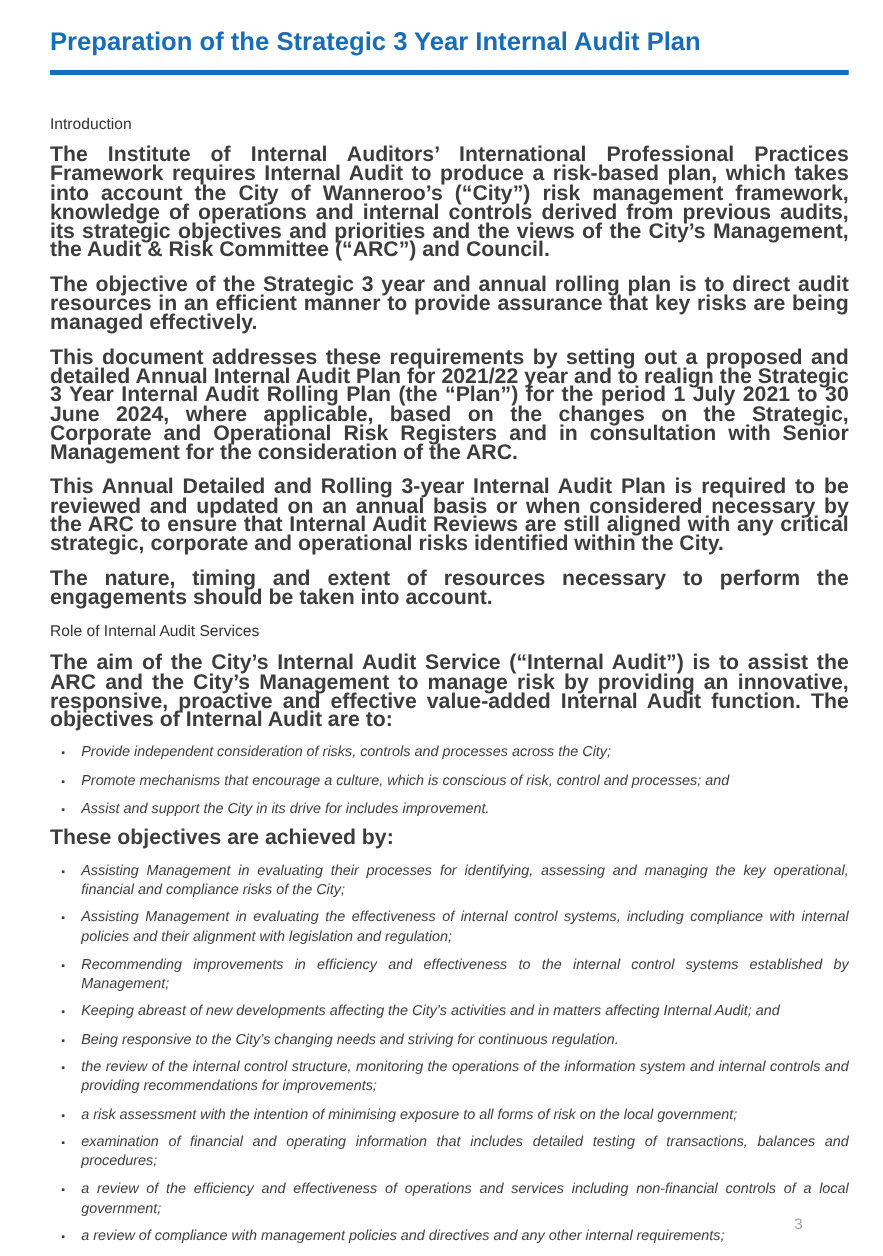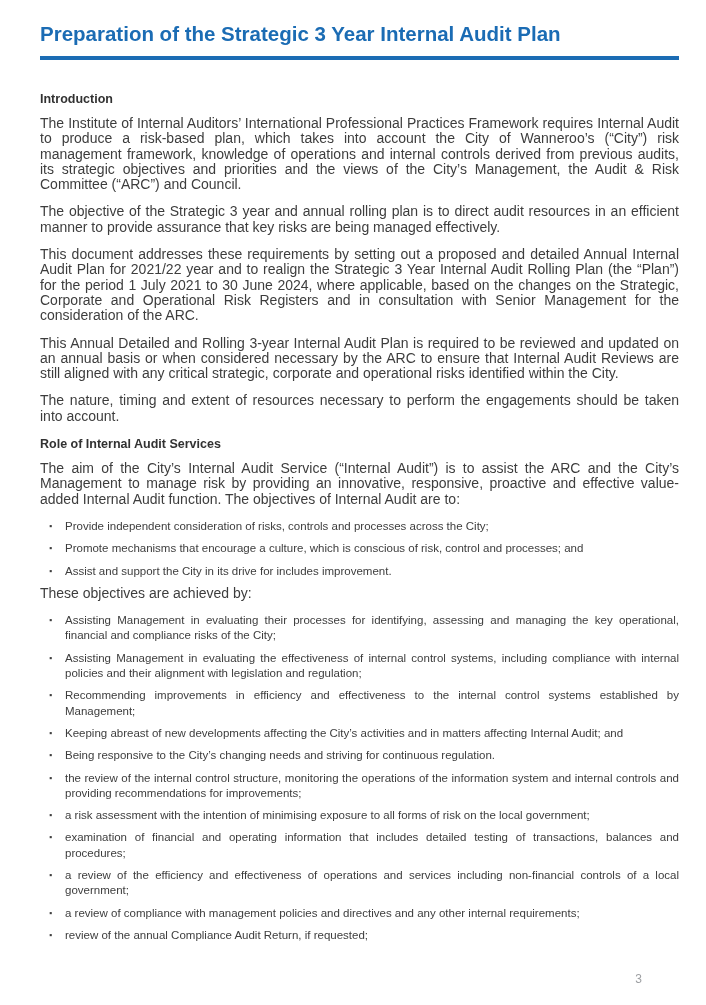--- a/index.html
+++ b/index.html
@@ -30,30 +30,31 @@
     margin: 0 0 10px 0;
     line-height: 24px;
   }
   .title-rule {
     height: 4px;
     background: #1b6cb4;
     margin: 0 0 32px 0;
   }
   .h2 {
     font-size: 12.5px;
-    font-weight: bold;
+    font-weight: normal;
     color: #323232;
     margin: 13px 0 9px 0;
     line-height: 15px;
   }
   .para {
-    font-size: 14px;
+    font-size: 17px;
     line-height: 15.3px;
     text-align: justify;
     margin: 0 0 12px 0;
+    font-weight: bold;
   }
   .para.indented {
     padding-left: 5px;
   }
   .bullet-item {
     display: flex;
     margin: 0 0 7px 0;
   }
   .bullet-marker {
     flex: 0 0 25px;
@@ -61,20 +62,21 @@
     padding-left: 9px;
     font-size: 8.5px;
     line-height: 15.3px;
     color: #3d3d3d;
   }
   .bullet-text {
     flex: 1;
     font-size: 11.5px;
     line-height: 15.3px;
     text-align: justify;
+    font-style: italic;
   }
   .bullets {
     margin: 0 0 5px 0;
   }
   .page-number {
     position: absolute;
     top: 972px;
     right: 64px;
     font-size: 12px;
     color: #9ea0a3;

